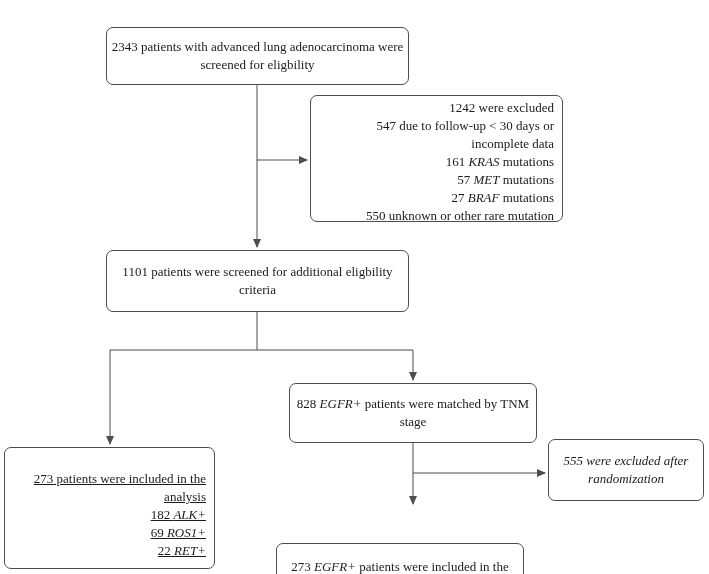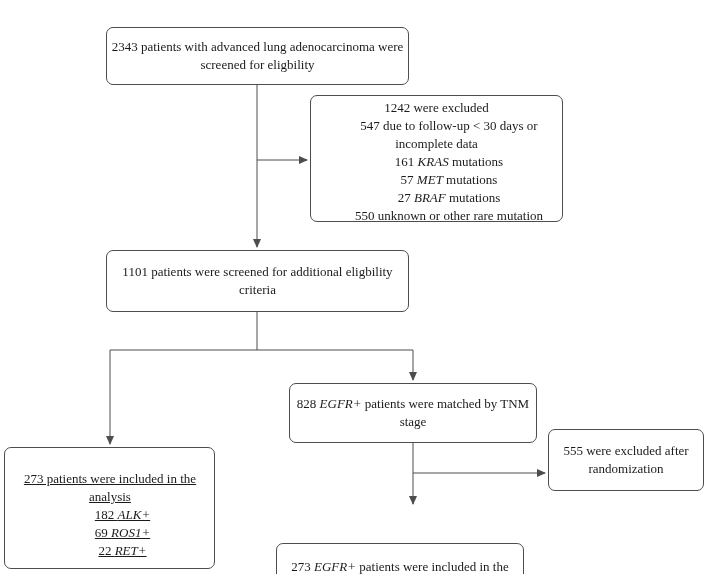--- a/index.html
+++ b/index.html
@@ -39,35 +39,35 @@
   }
   .flowbox.center {
     display: flex;
     flex-direction: column;
     align-items: center;
     justify-content: center;
     text-align: center;
     padding: 2px 10px;
   }
   .flowbox.left {
-    text-align: center;
+    text-align: right;
   }
   .flowbox .line {
     white-space: nowrap;
   }
   .flowbox .line.indent {
     padding-left: 25px;
   }
   
   #box-screened            { left: 106px; top:   8px; width: 303px; height: 58px; margin-top: 19px; }
   #box-excluded            { left: 310px; top:  95px; width: 253px; height: 127px; padding: 3px 8px; }
   #box-additional          { left: 106px; top: 250px; width: 303px; height: 62px; }
   #box-egfr-matched        { left: 289px; top: 383px; width: 248px; height: 60px; }
   #box-analysis-left       { left:   4px; top: 447px; width: 211px; height: 122px; padding: 22px 8px 0 9px; text-decoration: underline; }
-  #box-excluded-rand       { left: 548px; top: 429px; width: 156px; height: 62px; }
+  #box-excluded-rand       { left: 548px; top: 439px; width: 156px; height: 62px; font-style: italic; }
   #box-egfr-analysis       { left: 276px; top: 507px; width: 248px; height: 66px; margin-top: 36px; }
 </style>
 </head>
 <body>
 
 <div class="canvas">
 
   <svg class="connectors" viewBox="0 0 709 574" xmlns="http://www.w3.org/2000/svg">
     <defs>
       <marker id="arrow" markerWidth="9" markerHeight="8" refX="8" refY="4" orient="auto" markerUnits="strokeWidth">

